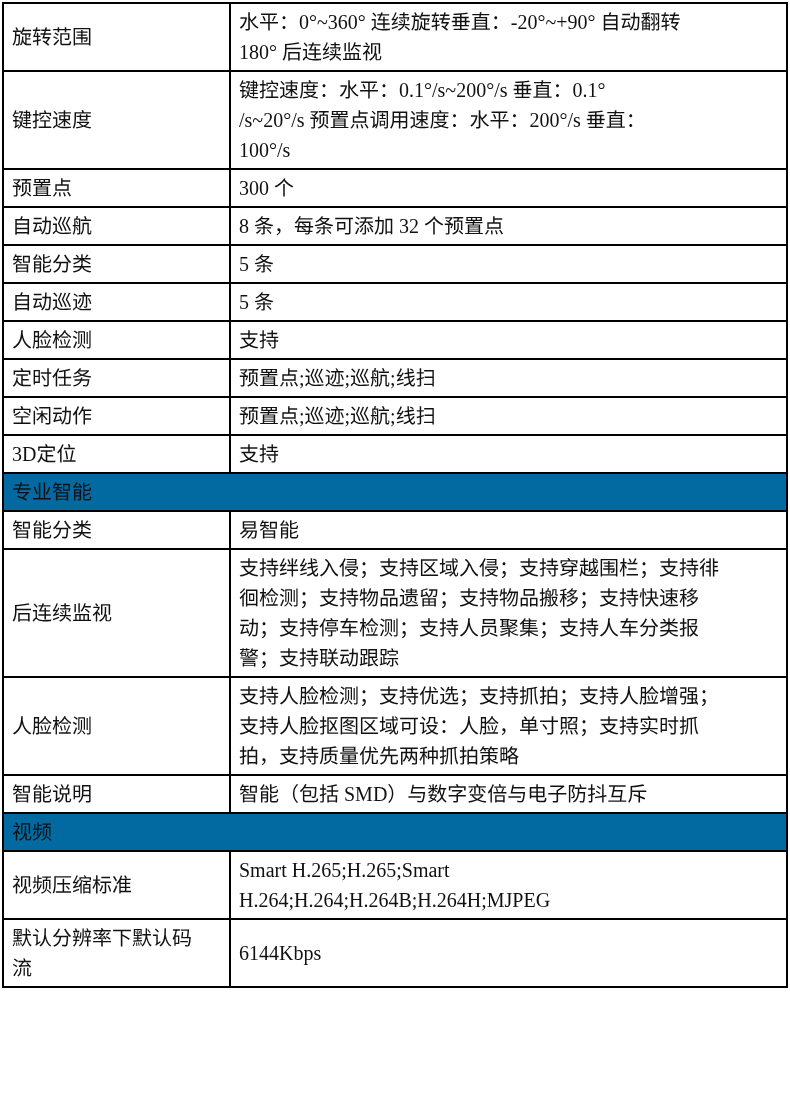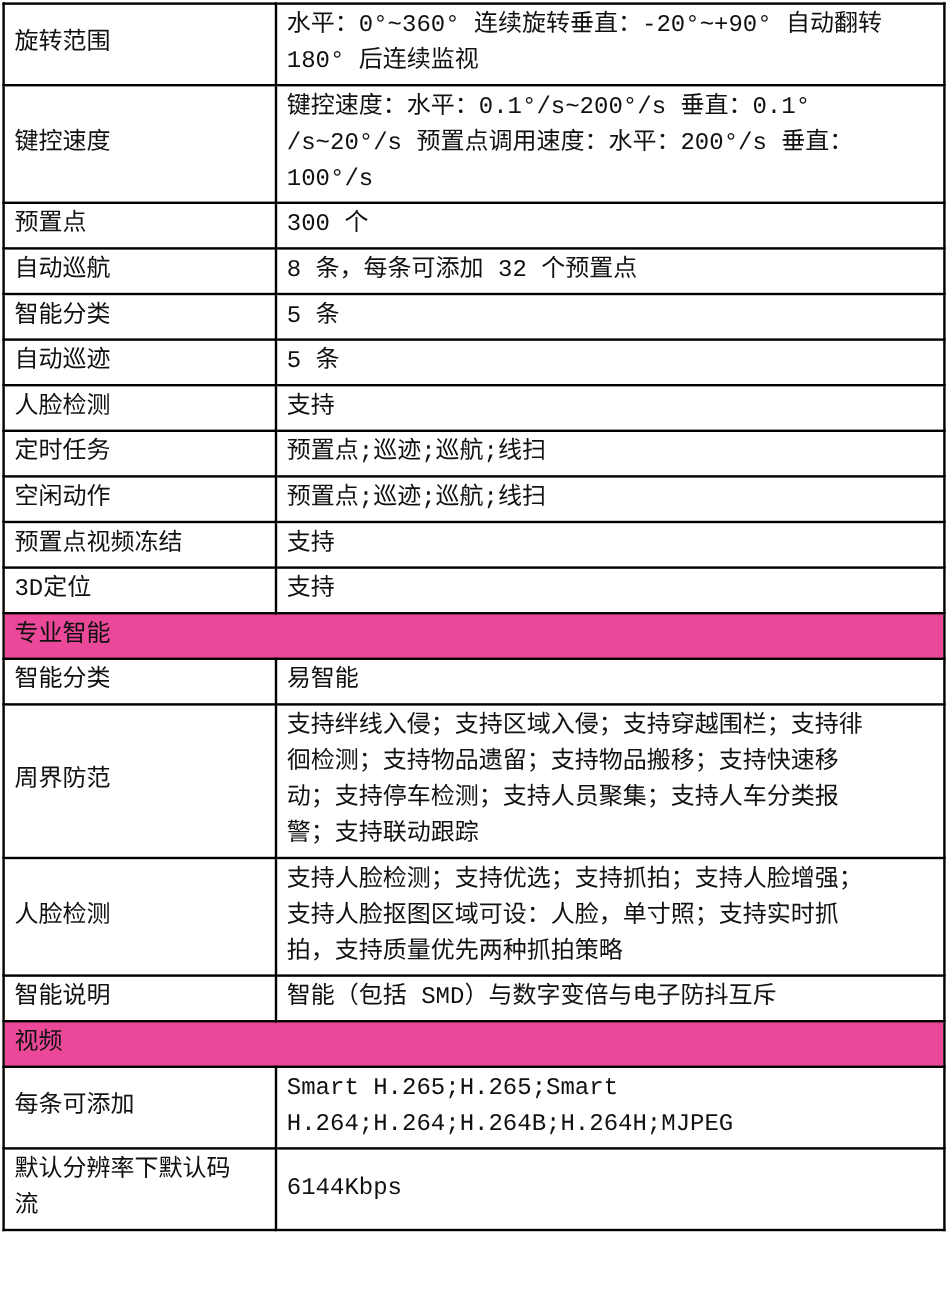--- a/index.html
+++ b/index.html
@@ -11,21 +11,20 @@
     overflow: hidden;
     font-family: "Liberation Serif", "DejaVu Serif", serif;
     color: #111111;
   }
   .page {
     width: 790px;
     height: 923px;
     background: #ffffff;
     box-sizing: border-box;
     padding: 2px 1px 0 2px;
-    font-family: Liberation Mono, monospace;
   }
   table.spec-table {
     border-collapse: collapse;
     table-layout: fixed;
     width: 784px;
   }
   table.spec-table td {
     border: 2px solid #000000;
     font-size: 20px;
     line-height: 30px;
@@ -34,21 +33,21 @@
     white-space: pre-line;
     overflow: hidden;
   }
   td.label-cell {
     padding-left: 8px;
   }
   td.value-cell {
     padding-left: 10px;
   }
   td.section-cell {
-    background: #ec4899;
+    background: #0369a1;
     padding-left: 8px;
   }
 </style>
 </head>
 <body>
 
 <div class="page">
   <table class="spec-table">
     <colgroup>
       <col style="width:227px">
@@ -88,56 +87,52 @@
         </tr>
         <tr>
           <td class="label-cell">定时任务</td>
           <td class="value-cell">预置点;巡迹;巡航;线扫</td>
         </tr>
         <tr>
           <td class="label-cell">空闲动作</td>
           <td class="value-cell">预置点;巡迹;巡航;线扫</td>
         </tr>
         <tr>
-          <td class="label-cell">预置点视频冻结</td>
-          <td class="value-cell">支持</td>
-        </tr>
-        <tr>
           <td class="label-cell">3D定位</td>
           <td class="value-cell">支持</td>
         </tr>
         <tr>
           <td colspan="2" class="section-cell">专业智能</td>
         </tr>
         <tr>
           <td class="label-cell">智能分类</td>
           <td class="value-cell">易智能</td>
         </tr>
         <tr>
-          <td class="label-cell">周界防范</td>
+          <td class="label-cell">后连续监视</td>
           <td class="value-cell">支持绊线入侵；支持区域入侵；支持穿越围栏；支持徘
 徊检测；支持物品遗留；支持物品搬移；支持快速移
 动；支持停车检测；支持人员聚集；支持人车分类报
 警；支持联动跟踪</td>
         </tr>
         <tr>
           <td class="label-cell">人脸检测</td>
           <td class="value-cell">支持人脸检测；支持优选；支持抓拍；支持人脸增强；
 支持人脸抠图区域可设：人脸，单寸照；支持实时抓
 拍，支持质量优先两种抓拍策略</td>
         </tr>
         <tr>
           <td class="label-cell">智能说明</td>
           <td class="value-cell">智能（包括 SMD）与数字变倍与电子防抖互斥</td>
         </tr>
         <tr>
           <td colspan="2" class="section-cell">视频</td>
         </tr>
         <tr>
-          <td class="label-cell">每条可添加</td>
+          <td class="label-cell">视频压缩标准</td>
           <td class="value-cell">Smart H.265;H.265;Smart
 H.264;H.264;H.264B;H.264H;MJPEG</td>
         </tr>
         <tr>
           <td class="label-cell">默认分辨率下默认码
 流</td>
           <td class="value-cell">6144Kbps</td>
         </tr>
       </tbody>
   </table>

